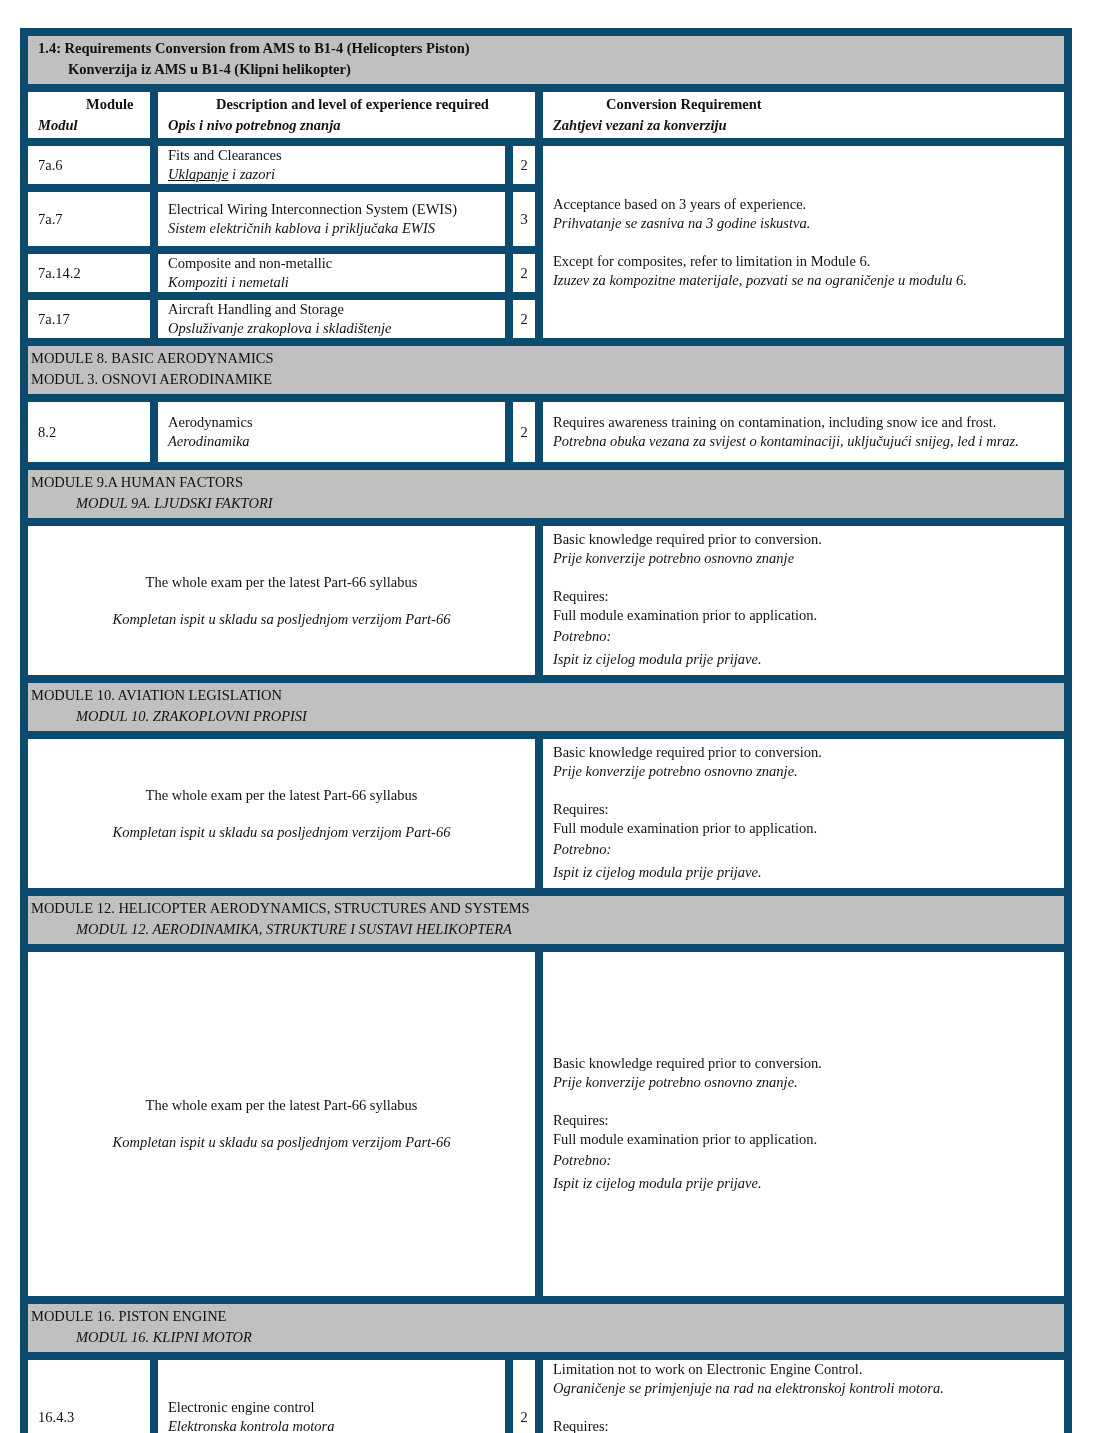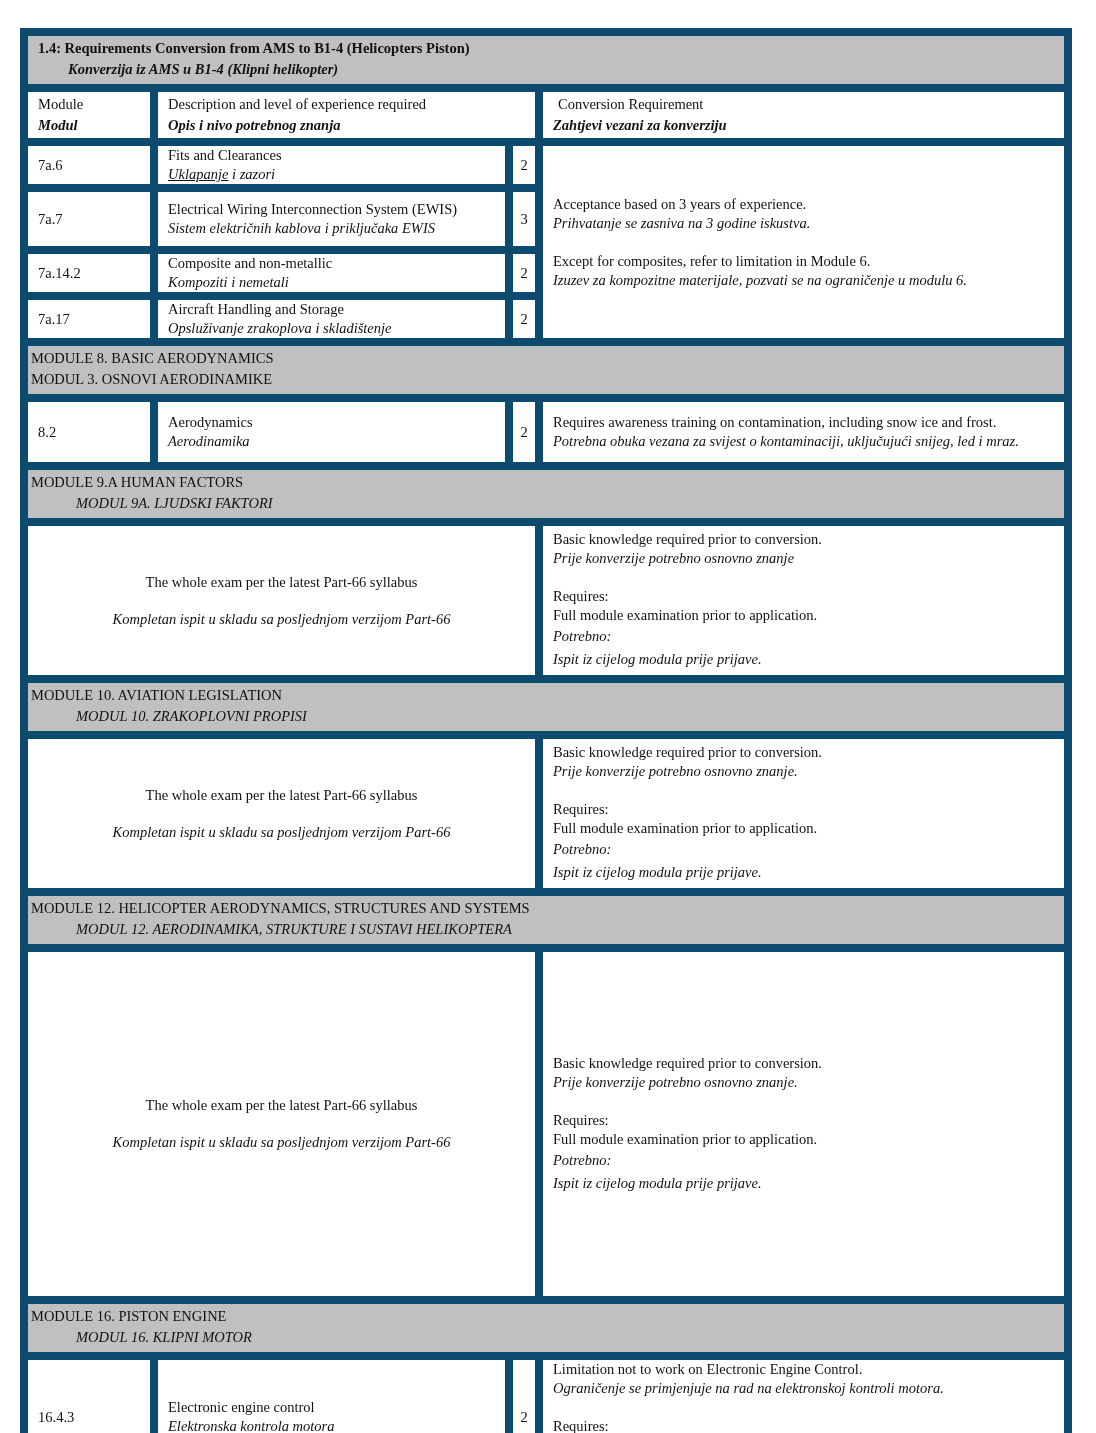--- a/index.html
+++ b/index.html
@@ -15,23 +15,23 @@
     table {
       border-collapse: collapse; width: 1044px; table-layout: fixed;
     }
     td {
       border: 8px solid #0c4a6e; padding: 0 10px; vertical-align: middle;
       line-height: 19px;
     }
     .gray { background: #c0c0c0; }
     .title-cell { padding: 2px 10px; height: 44px; vertical-align: top; }
     .title-en { font-weight: bold; line-height: 21px; }
-    .title-hr { font-weight: bold; font-style: italic; padding-left: 30px; line-height: 21px; }
+    .title-hr { font-weight: bold; padding-left: 30px; line-height: 21px; }
     .hdr td { height: 44px; vertical-align: top; padding-top: 2px; }
-    .hdr .en { font-weight: normal; line-height: 21px; }
+    .hdr .en { font-weight: bold; line-height: 21px; margin-left: 48px; }
     .hdr .hr { font-weight: bold; font-style: italic; line-height: 21px; }
     .it { font-style: italic; }
     .lvl { text-align: center; padding: 0; }
     .sec td { height: 44px; padding: 2px 3px; vertical-align: top; }
     .sec .en, .sec .hr { line-height: 21px; }
     .sec .hr { font-style: italic; margin-left: 45px; }
     .center { text-align: center; }
     .whole-en { margin-bottom: 18px; }
     .req p { margin: 0; }
     .gap { height: 19px; }

